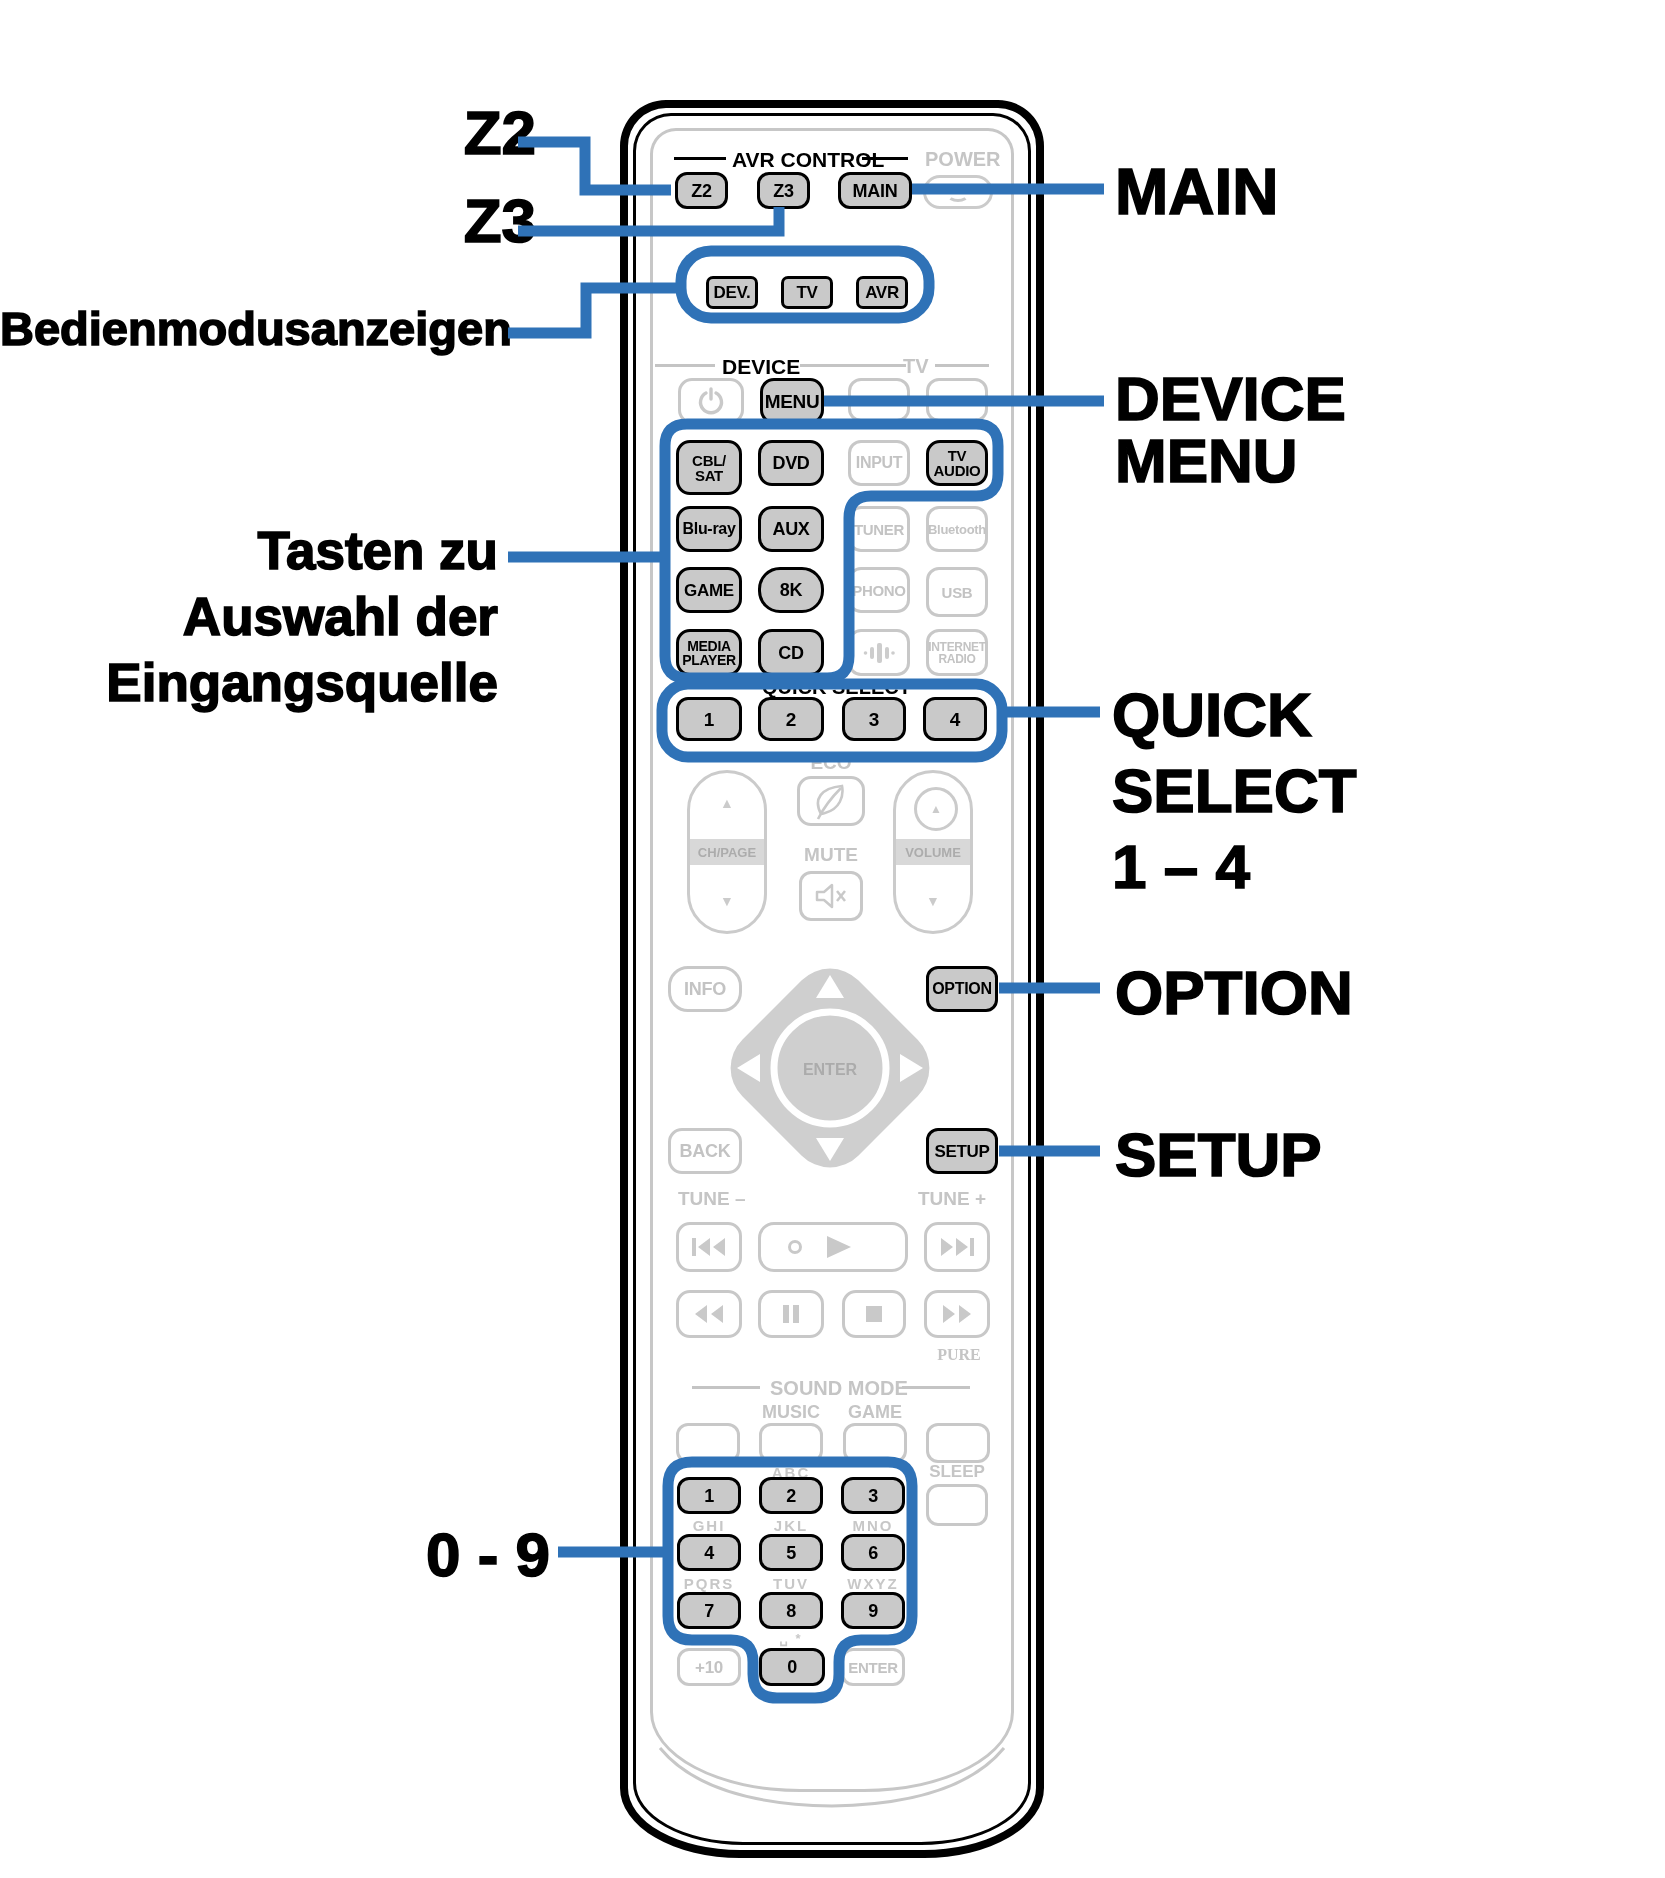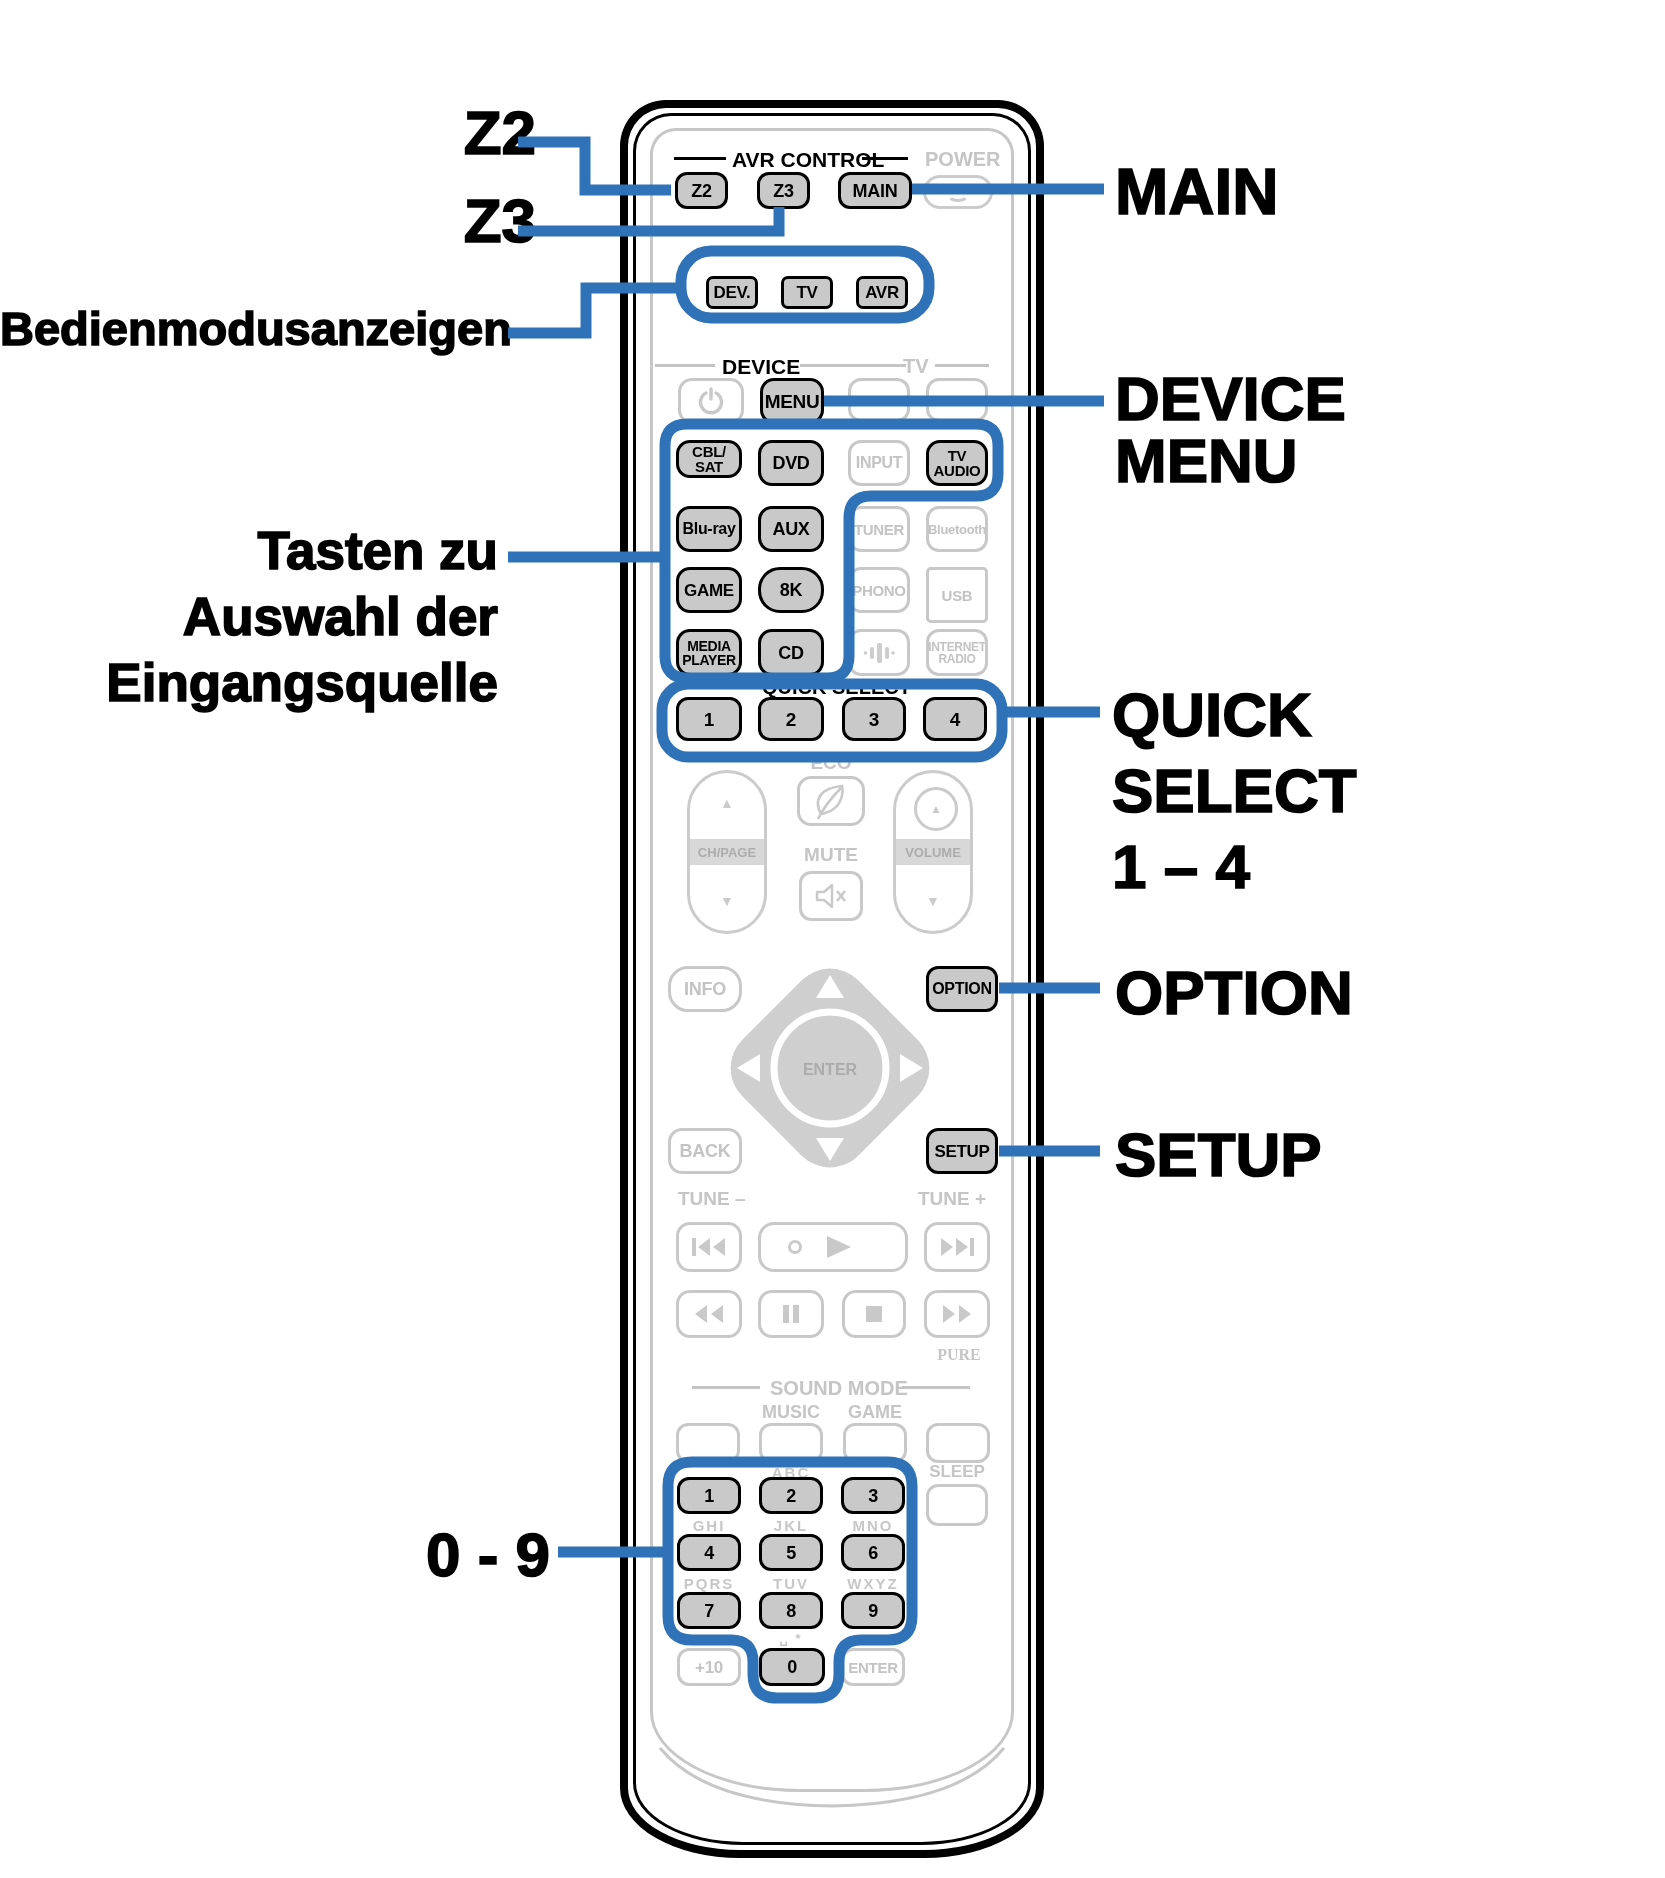--- a/index.html
+++ b/index.html
@@ -65,40 +65,40 @@
   <div class="ab btn btn-gh" style="left:678px;top:378px;width:66px;height:46px;border-radius:14px;">
     <svg width="30" height="30" viewBox="0 0 30 30">
         <path d="M10 7 A10.5 10.5 0 1 0 20 7" fill="none" stroke="#C9C9C9" stroke-width="3.4" stroke-linecap="round"></path>
         <line x1="15" y1="3" x2="15" y2="13" stroke="#C9C9C9" stroke-width="3.4" stroke-linecap="round"></line>
       </svg>
   </div>
   <div class="ab btn btn-act" style="left:760px;top:378px;width:64px;height:46px;font-size:19px;border-radius:14px;">MENU</div>
   <div class="ab btn btn-gh" style="left:848px;top:378px;width:62px;height:44px;border-radius:13px;"></div>
   <div class="ab btn btn-gh" style="left:926px;top:378px;width:62px;height:44px;border-radius:13px;"></div>
 
-  <div class="ab btn btn-act" style="left:676px;top:440px;width:66px;height:38px;font-size:15px;border-radius:14px;flex-direction:column;align-items:center;">
+  <div class="ab btn btn-act" style="left:676px;top:440px;width:66px;height:55px;font-size:15px;border-radius:14px;flex-direction:column;align-items:center;">
     <span>CBL/</span>
       <span>SAT</span>
   </div>
   <div class="ab btn btn-act" style="left:758px;top:440px;width:66px;height:46px;font-size:18px;border-radius:14px;">DVD</div>
   <div class="ab btn btn-gh" style="left:848px;top:440px;width:62px;height:46px;font-size:16px;border-radius:13px;">INPUT</div>
   <div class="ab btn btn-act" style="left:926px;top:440px;width:62px;height:46px;font-size:15px;border-radius:14px;flex-direction:column;">
     <span>TV</span>
       <span>AUDIO</span>
   </div>
 
   <div class="ab btn btn-act" style="left:676px;top:506px;width:66px;height:46px;font-size:16px;border-radius:14px;">Blu-ray</div>
   <div class="ab btn btn-act" style="left:758px;top:506px;width:66px;height:46px;font-size:18px;border-radius:14px;">AUX</div>
   <div class="ab btn btn-gh" style="left:848px;top:506px;width:62px;height:46px;font-size:15px;border-radius:13px;">TUNER</div>
   <div class="ab btn btn-gh" style="left:926px;top:506px;width:62px;height:46px;font-size:13px;border-radius:13px;">Bluetooth</div>
 
   <div class="ab btn btn-act" style="left:676px;top:567px;width:66px;height:46px;font-size:17px;border-radius:14px;">GAME</div>
   <div class="ab btn btn-act" style="left:758px;top:567px;width:66px;height:46px;font-size:18px;border-radius:22px;">8K</div>
   <div class="ab btn btn-gh" style="left:848px;top:567px;width:62px;height:46px;font-size:15px;border-radius:13px;">PHONO</div>
-  <div class="ab btn btn-gh" style="left:926px;top:567px;width:62px;height:56px;font-size:15px;border-radius:5px;">USB</div>
+  <div class="ab btn btn-gh" style="left:926px;top:567px;width:62px;height:50px;font-size:15px;border-radius:13px;">USB</div>
 
   <div class="ab btn btn-act" style="left:676px;top:629px;width:66px;height:47px;font-size:14px;border-radius:14px;flex-direction:column;">
     <span>MEDIA</span>
       <span>PLAYER</span>
   </div>
   <div class="ab btn btn-act" style="left:758px;top:629px;width:66px;height:47px;font-size:18px;border-radius:14px;">CD</div>
   <div class="ab btn btn-gh" style="left:848px;top:629px;width:62px;height:47px;border-radius:13px;">
     <svg width="34" height="24" viewBox="0 0 34 24">
         <rect x="15" y="2" width="5" height="20" rx="2" fill="#CDCDCD"></rect>
         <rect x="8" y="6" width="4" height="12" rx="2" fill="#CDCDCD"></rect>

